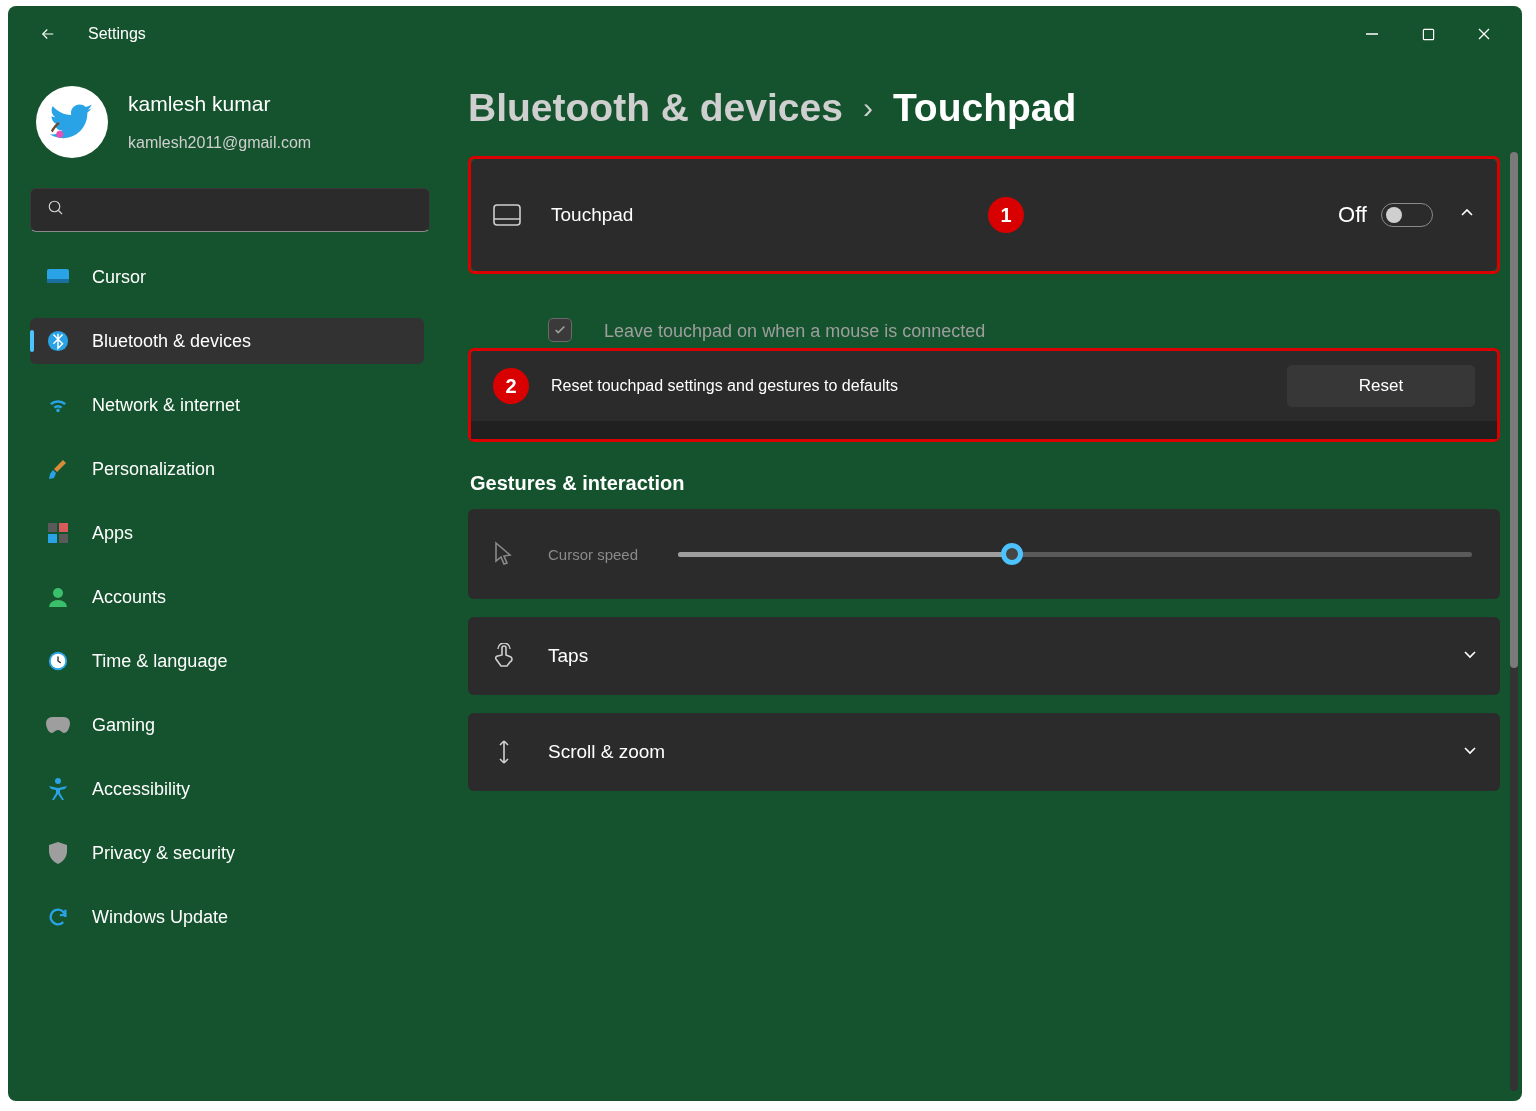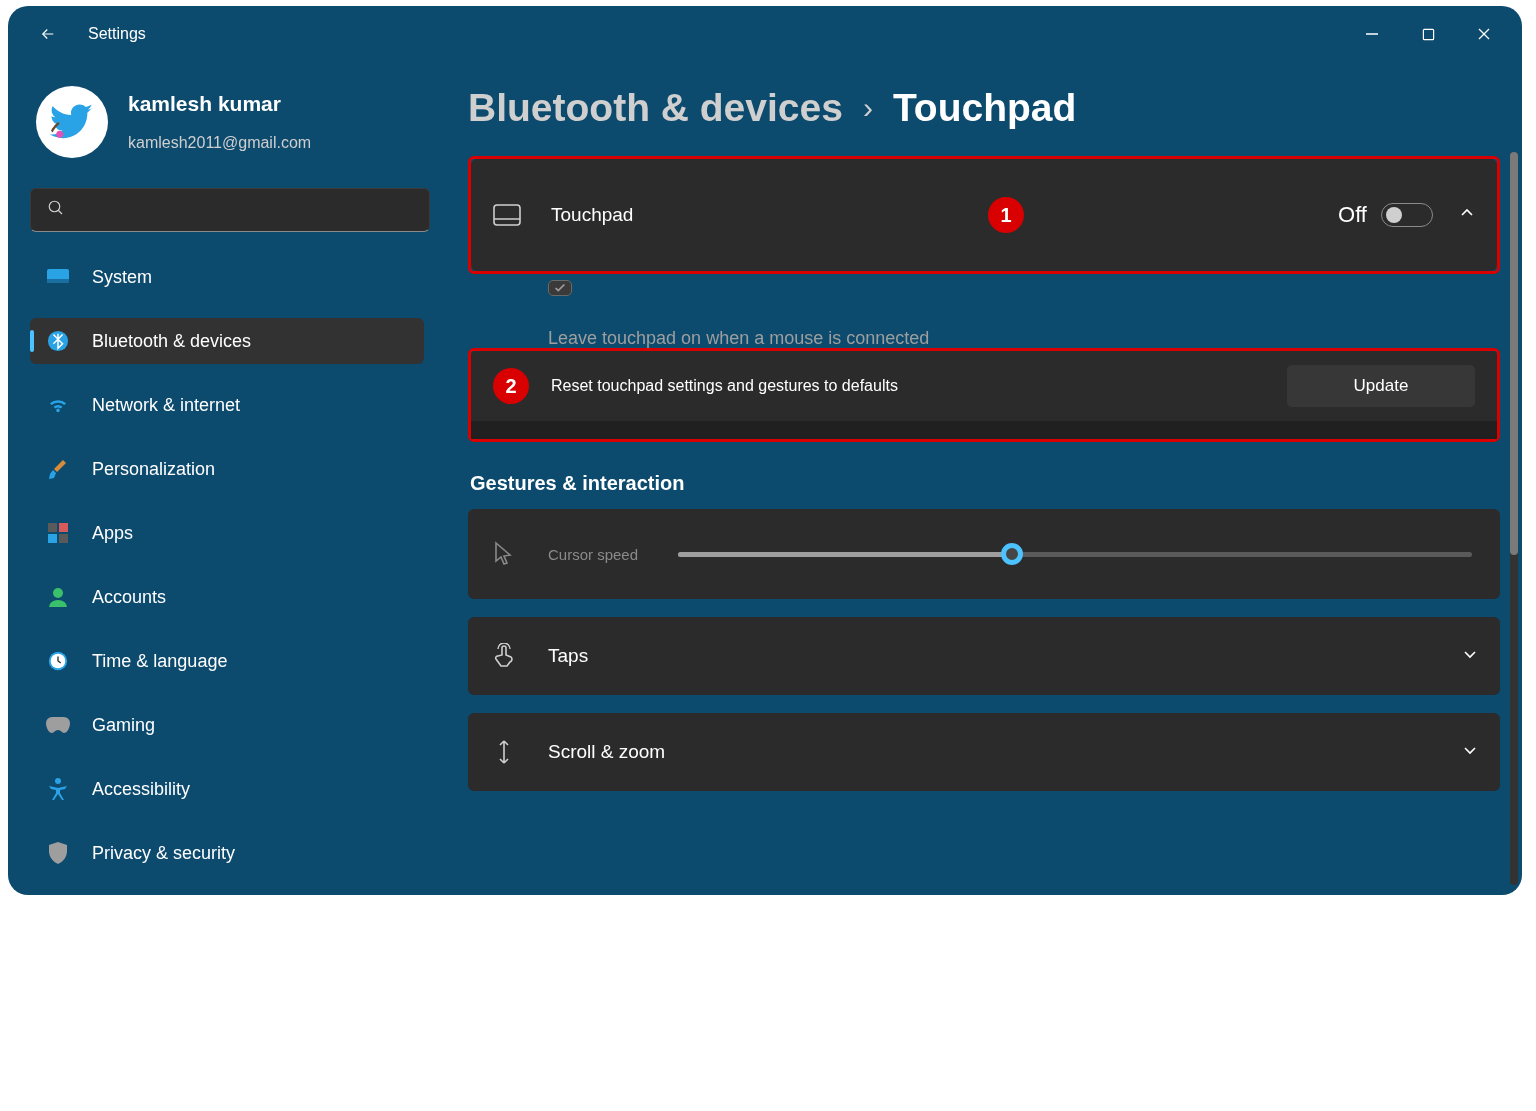--- a/index.html
+++ b/index.html
@@ -8,23 +8,23 @@
     font-family: "Segoe UI", sans-serif;
     width: 1536px;
     height: 1111px;
     overflow: hidden;
   }
   .window {
     position: absolute;
     left: 8px;
     top: 6px;
     width: 1514px;
-    height: 889px;
-    background: #0c4a6e;
-    border-radius: 20px;
+    height: 1095px;
+    background: #14532d;
+    border-radius: 8px;
     color: #fff;
     overflow: hidden;
   }
   .titlebar {
     display: flex;
     align-items: center;
     height: 56px;
     padding: 0 10px 0 26px;
   }
   .back-btn {
@@ -35,21 +35,21 @@
   .win-controls { margin-left:auto; display:flex; gap: 0; }
   .win-btn { width: 56px; height: 42px; display:flex; align-items:center; justify-content:center; color:#fff; }
   .content { display:flex; height: calc(100% - 56px); }
   .sidebar { width: 430px; padding: 20px 14px 0 22px; flex-shrink:0; }
   .profile { display:flex; align-items:center; gap: 20px; margin: 4px 0 30px 6px;}
   .avatar {
     width: 72px; height: 72px; border-radius: 50%; background:#fff;
     display:flex; align-items:center; justify-content:center;
   }
   .avatar svg { width: 56px; height:56px; }
-  .username { font-size: 21px; font-weight:700; color:#fff; }
+  .username { font-size: 21px; font-weight:400; color:#fff; }
   .useremail { font-size: 16px; color:#cfcfcf; margin-top:18px;text-align:right;}
   .search-wrap {
     width: 400px; height: 44px; background:#2b2b2b; border:1px solid #3a3a3a;
     border-bottom:1px solid #8a8a8a; border-radius:6px; display:flex; align-items:center;
     padding: 0 16px; margin-bottom: 22px;
   }
   .search-wrap input {
     flex:1; background:transparent; border:none; outline:none; color:#fff; font-size:17px;
   }
   .search-wrap input::placeholder { color:#cfcfcf; }
@@ -90,21 +90,21 @@
   .chevron { color:#fff; margin-left: 26px;}
   .red-box {
     border: 3px solid #d80000; border-radius: 6px; padding: 0; margin-bottom: 6px;
   }
   .badge {
     width:36px; height:36px; border-radius:50%; background:#d80000; color:#fff;
     display:flex; align-items:center; justify-content:center; font-size:20px; font-weight:600;
     flex-shrink:0;
   }
   .sub-row {
-    height: 62px; display:flex; align-items:flex-start; padding-left: 80px; gap: 32px; flex-direction: column;
+    height: 62px; display:flex; align-items:flex-end; padding-left: 80px; gap: 32px;
   }
   .checkbox {
     width:24px; height:24px; border-radius:5px; background:#3a3a3a; border:1px solid #6a6a6a;
     display:flex; align-items:center; justify-content:center; color:#9e9e9e;
   }
   .sub-row-label { font-size:18px; color:#9e9e9e;}
   .reset-card { background:#2b2b2b; border-radius:6px; padding: 14px 22px; display:flex; align-items:center; gap: 22px;}
   .reset-text { font-size:16px; color:#fff; max-width:440px; line-height:1.4;}
   .reset-btn {
     width: 188px; height: 42px; background:#373737; border-radius:5px; color:#fff;
@@ -190,21 +190,21 @@
       </div>
 
       <ul class="nav">
         <li>
           <span class="nav-icon">
               <svg width="24" height="18" viewBox="0 0 24 18">
                 <rect x="1" y="1" width="22" height="14" rx="2" fill="#2aa3e6"></rect>
                 <rect x="1" y="11" width="22" height="4" fill="#1a6fa0"></rect>
               </svg>
             </span>
-          <span>System</span>
+          <span>Cursor</span>
         </li>
         <li class="active">
           <span class="nav-icon">
               <svg width="22" height="22" viewBox="0 0 24 24">
                 <circle cx="12" cy="12" r="11" fill="#2aa3e6"></circle>
                 <path d="M12 4v16l5-5-5-5 5-5-5 5-5-5m0 10l5-5" stroke="#fff" stroke-width="1.6" fill="none"></path>
               </svg>
             </span>
           <span>Bluetooth &amp; devices</span>
         </li>
@@ -328,21 +328,21 @@
               <path d="M3 8l3 3 7-7"></path>
             </svg>
         </div>
         <span class="sub-row-label">Leave touchpad on when a mouse is connected</span>
       </div>
 
       <div class="red-box" style="margin-top:6px;">
         <div class="reset-card" style="border-radius:4px 4px 0 0;">
           <span class="badge">2</span>
           <span class="reset-text">Reset touchpad settings and gestures to defaults</span>
-          <div class="reset-btn">Update</div>
+          <div class="reset-btn">Reset</div>
         </div>
         <div style="height:18px; background:#202020;"></div>
       </div>
 
       <div class="section-title">Gestures &amp; interaction</div>
 
       <div class="card" style="height:90px;">
         <span class="card-icon">
           <svg width="22" height="26" viewBox="0 0 22 26" fill="none" stroke="#8a8a8a" stroke-width="1.6">
               <path d="M3 2l14 12-6 1 3 7-3 1-3-7-5 4z"></path>

